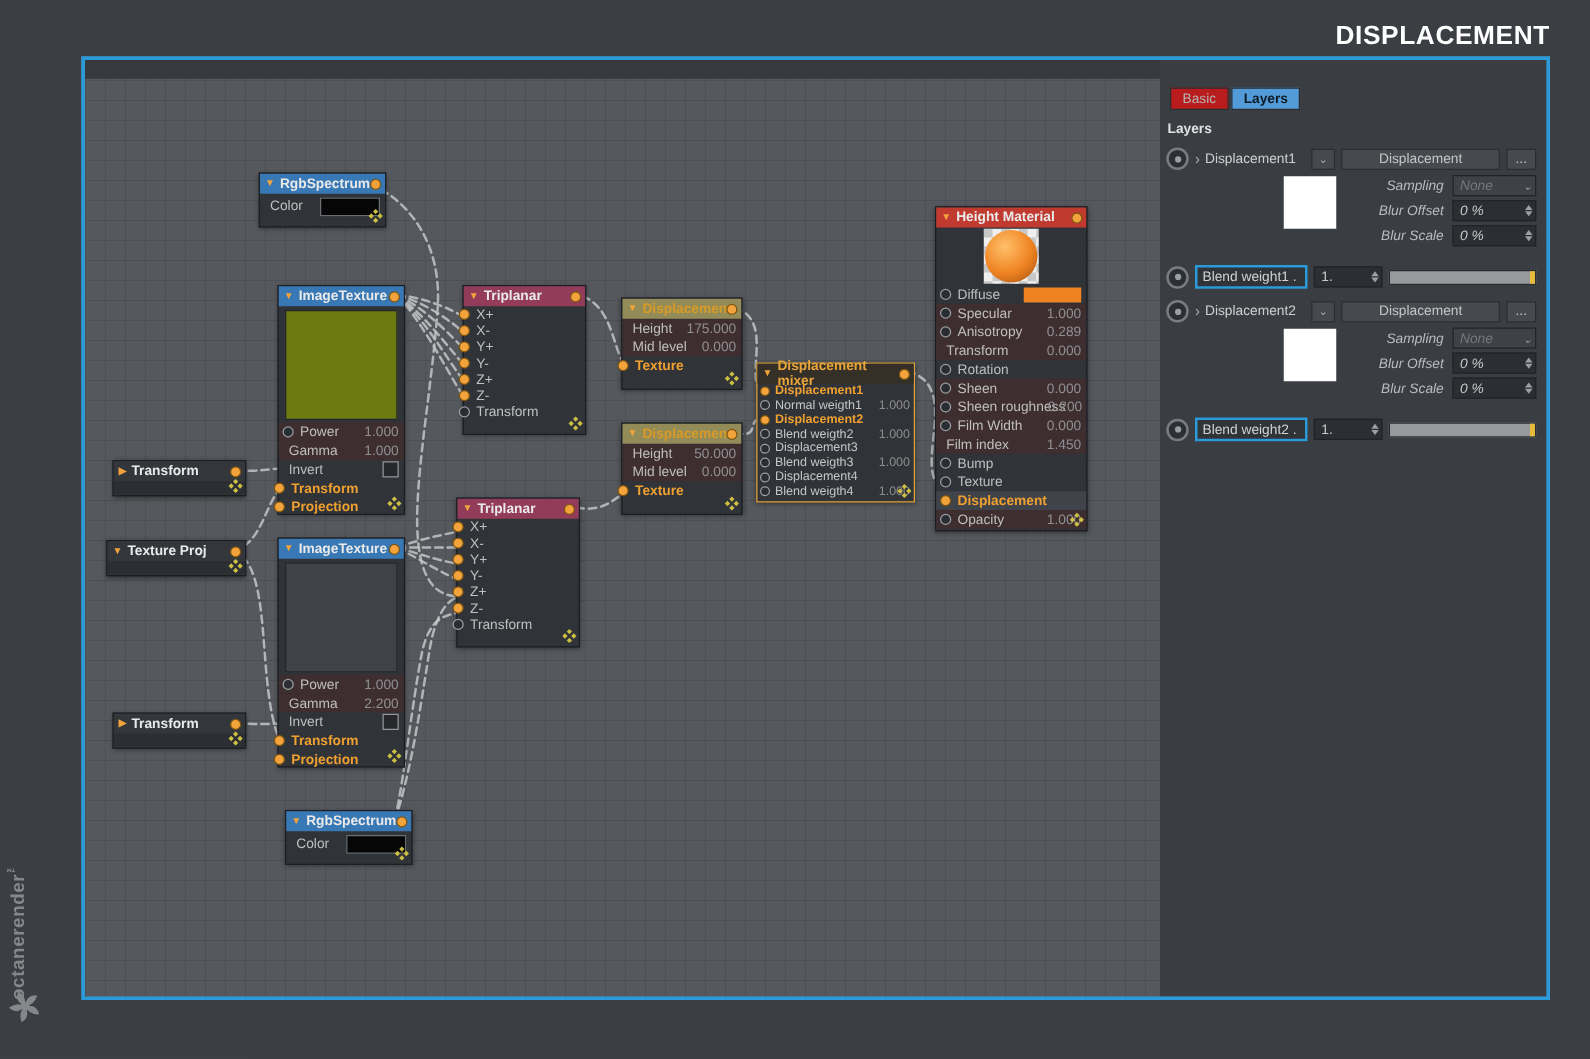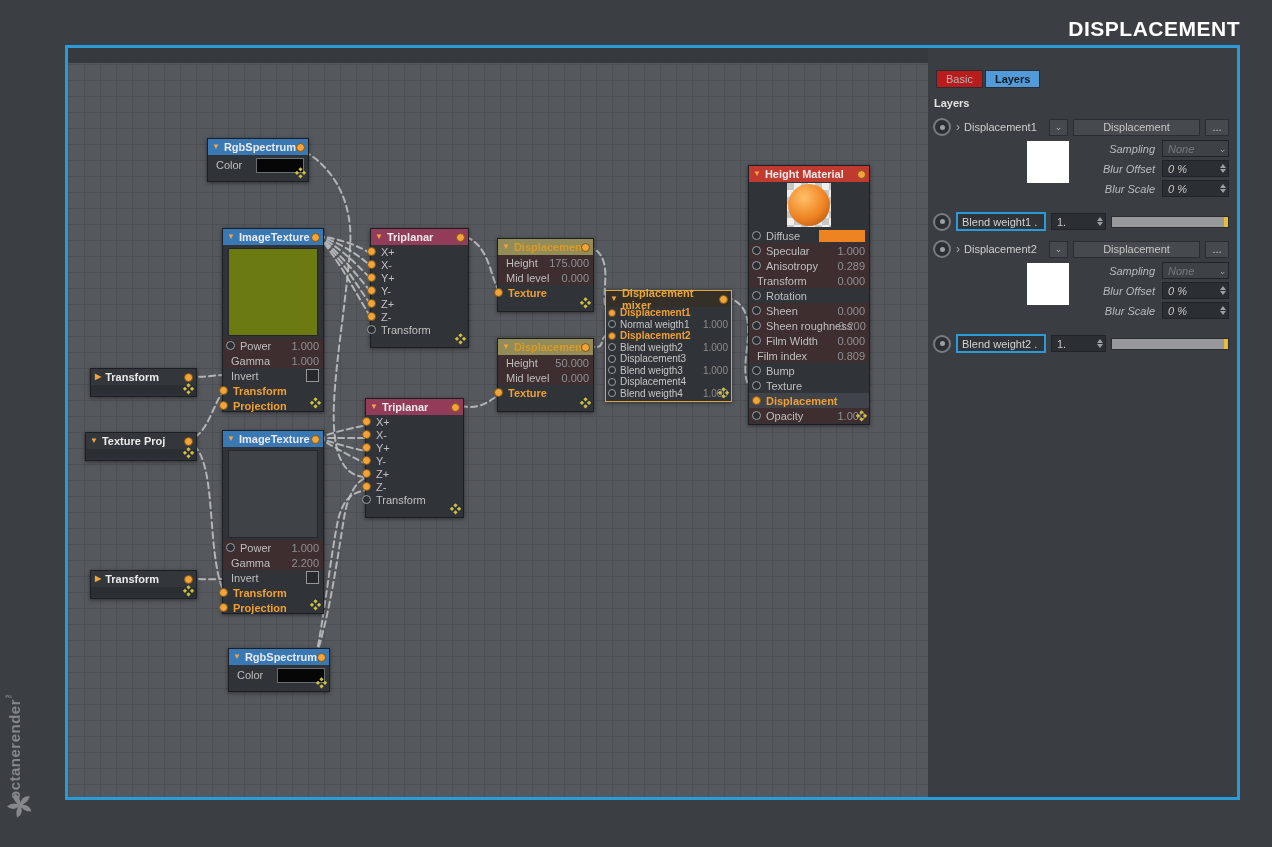--- a/index.html
+++ b/index.html
@@ -387,21 +387,21 @@
         <span class="lbl" style="margin-right:-14px;">Sheen roughness</span>
         <span class="val">0.200</span>
         </div>
       <div class="prow vfield">
           <span class="pin off"></span>
         <span class="lbl">Film Width</span>
         <span class="val">0.000</span>
         </div>
       <div class="prow vfield nopin">
           <span class="lbl">Film index</span>
-        <span class="val">0.809</span>
+        <span class="val">1.450</span>
         </div>
       <div class="prow">
           <span class="pin off"></span>
         <span class="lbl">Bump</span>
         </div>
       <div class="prow">
           <span class="pin off"></span>
         <span class="lbl">Texture</span>
         </div>
       <div class="prow" style="background:#404349;">

